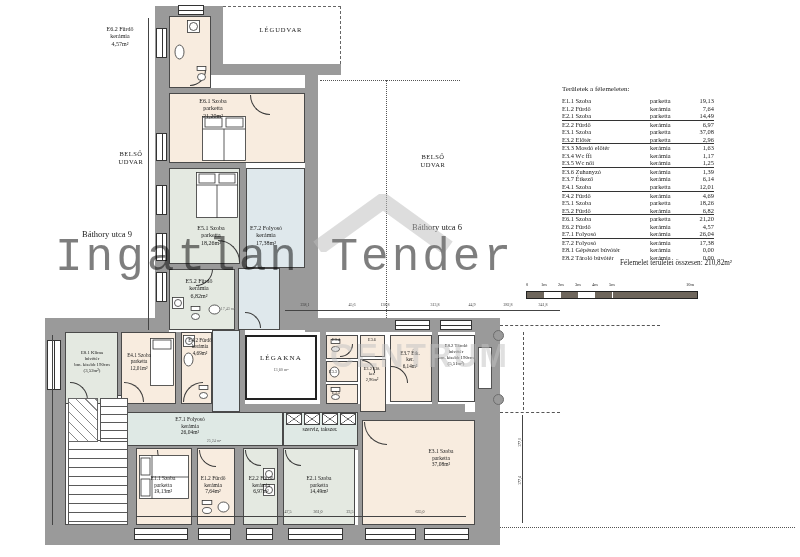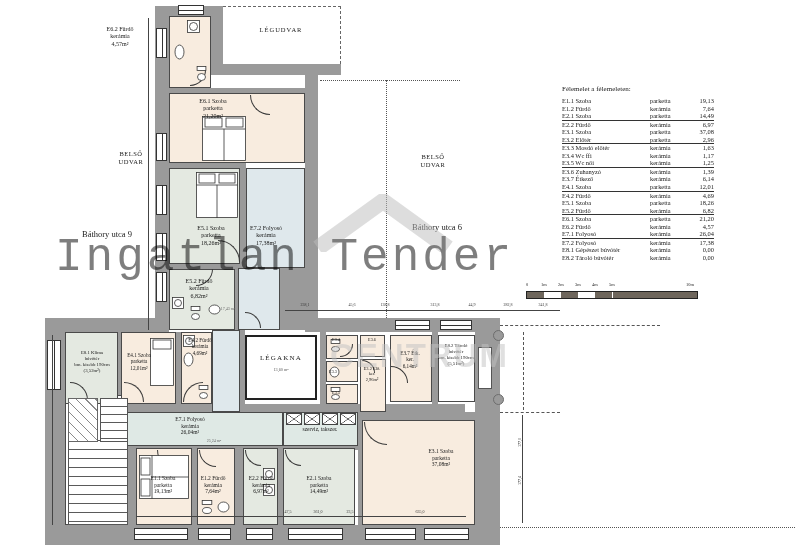--- a/index.html
+++ b/index.html
@@ -422,21 +422,21 @@
 
   <div id="watermark">
     <svg class="abs" style="left:310px;top:194px;" width="146" height="58" viewBox="0 0 146 58">
       <path d="M8,54 L73,7 L138,54" fill="none" stroke="#bdbdbd" stroke-width="16"></path>
     </svg>
     <div id="wm-brand">Ingatlan Tender</div>
     <div id="wm-sub2">CENTRUM</div>
   </div>
 
   <div id="area-table">
-    <div id="table-title">Félemelet a félemeleten:</div>
+    <div id="table-title">Területek a félemeleten:</div>
     <div id="table-rows">
         <div class="trow">
           <span class="tname">E1.1 Szoba</span>
           <span class="tmat">parketta</span>
           <span class="tval">19,13</span>
         </div>
         <div class="trow">
           <span class="tname">E1.2 Fürdő</span>
           <span class="tmat">kerámia</span>
           <span class="tval">7,64</span>
@@ -530,20 +530,24 @@
           <span class="tname">E8.1 Gépészet búvótér</span>
           <span class="tmat">kerámia</span>
           <span class="tval">0,00</span>
         </div>
         <div class="trow">
           <span class="tname">E8.2 Tároló búvótér</span>
           <span class="tmat">kerámia</span>
           <span class="tval">0,00</span>
         </div>
       </div>
+  </div>
+  <div id="table-total">
+    <span>Félemelet területei összesen:</span>
+    <span>210,82m²</span>
   </div>
 
   <div id="scalebar">
     <div id="sb-bar">
         <div class="sb-seg" style="left: 0px; width: 17px; background: rgb(110, 102, 92);"></div>
         <div class="sb-seg" style="left: 17px; width: 17px; background: rgb(255, 255, 255);"></div>
         <div class="sb-seg" style="left: 34px; width: 17px; background: rgb(110, 102, 92);"></div>
         <div class="sb-seg" style="left: 51px; width: 17px; background: rgb(255, 255, 255);"></div>
         <div class="sb-seg" style="left: 68px; width: 17px; background: rgb(110, 102, 92);"></div>
         <div class="sb-seg" style="left: 86px; width: 84px; background: rgb(110, 102, 92);"></div>

